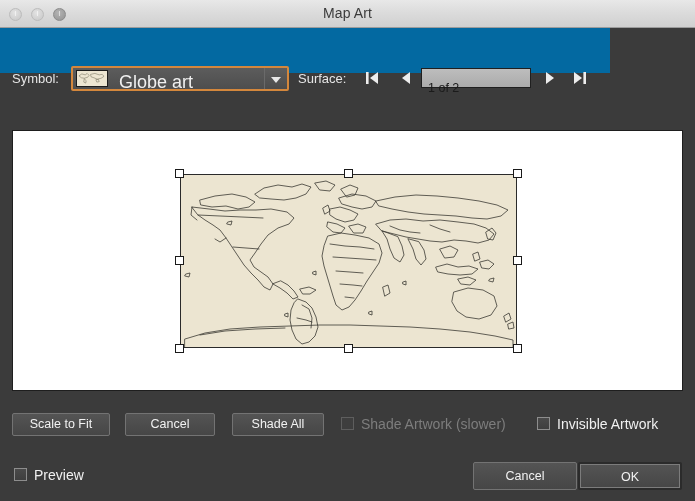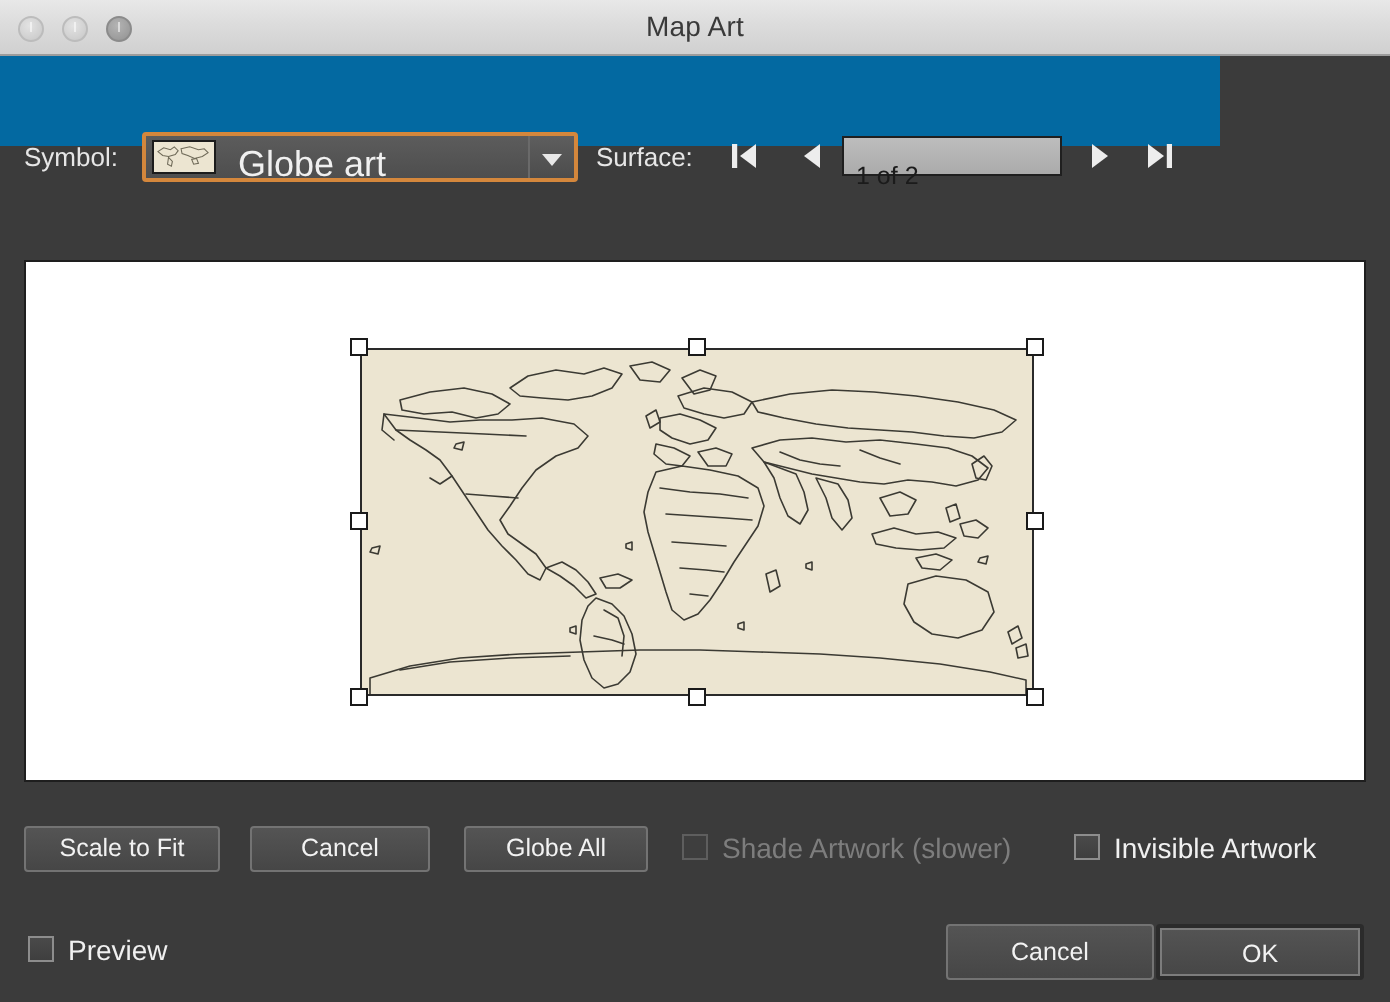--- a/index.html
+++ b/index.html
@@ -433,21 +433,21 @@
       <div class="handle" style="left:-5px;  top:82px;"></div>
       <div class="handle" style="left:333px; top:82px;"></div>
       <div class="handle" style="left:-5px;  top:170px;"></div>
       <div class="handle" style="left:164px; top:170px;"></div>
       <div class="handle" style="left:333px; top:170px;"></div>
     </div>
   </div>
 
   <div class="btn" id="btn-scale-to-fit">Scale to Fit</div>
   <div class="btn" id="btn-clear">Cancel</div>
-  <div class="btn" id="btn-clear-all">Globe All</div>
+  <div class="btn" id="btn-clear-all">Shade All</div>
 
   <div class="cb-row" id="cb-shade-artwork">
     <div class="cb-box disabled"></div>
     <div class="cb-label disabled">Shade Artwork (slower)</div>
   </div>
 
   <div class="cb-row" id="cb-invisible-geom">
     <div class="cb-box"></div>
     <div class="cb-label">Invisible Artwork</div>
   </div>

